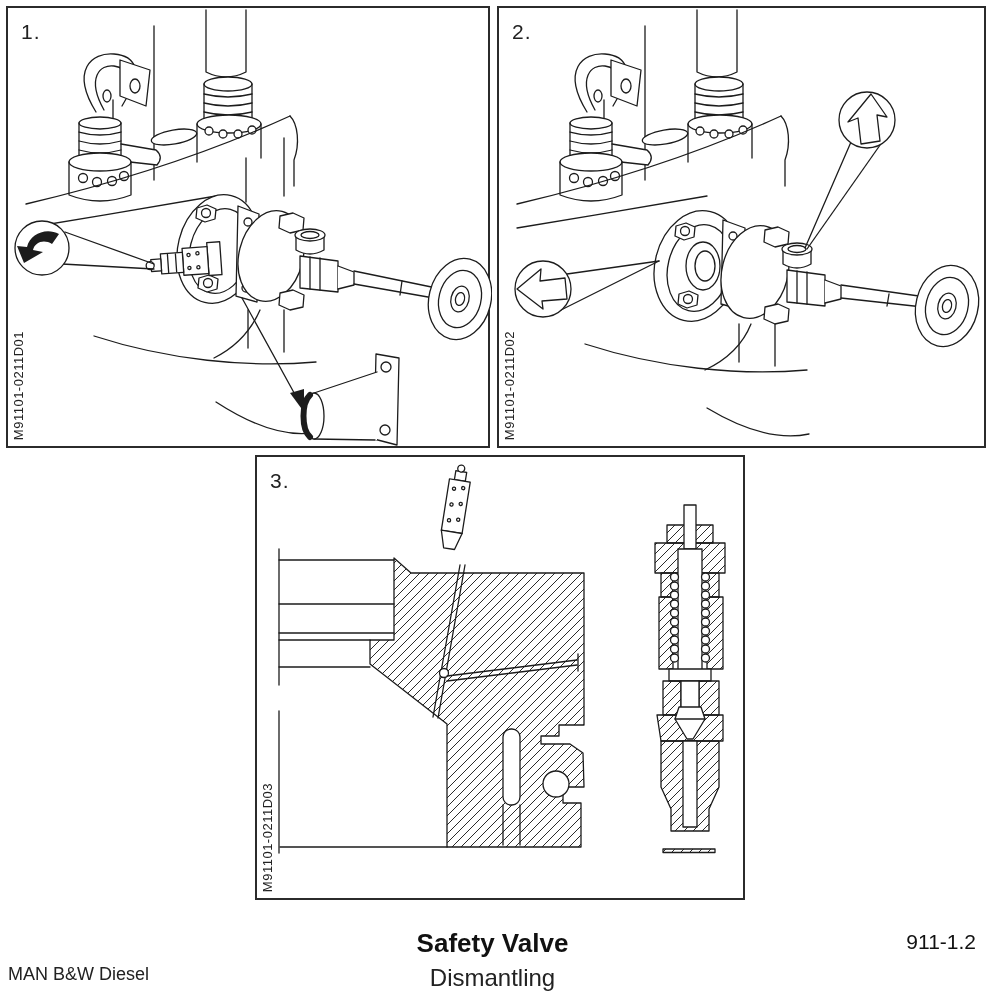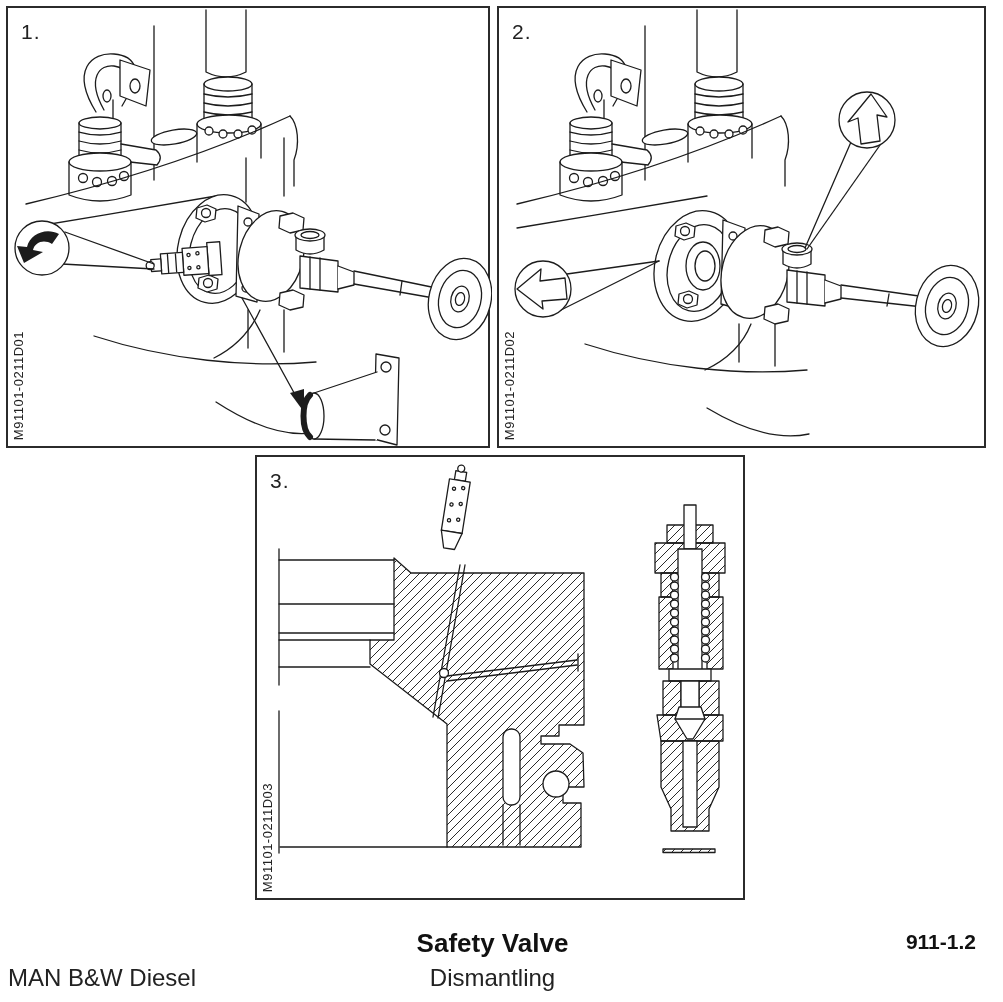--- a/index.html
+++ b/index.html
@@ -33,26 +33,26 @@
     white-space: nowrap;
   }
   .footer { position: absolute; left: 0; top: 906px; width: 1003px; height: 96px; }
   .title-line { position: absolute; top: 22px; left: 0; width: 1003px; }
   .page-title {
     position: absolute; left: 255px; width: 475px;
     text-align: center; font-size: 26px; font-weight: bold; color: #111;
   }
   .section-code {
     position: absolute; right: 27px; top: 2px;
-    font-size: 21px; font-weight: bold; color: #111;
+    font-size: 21px; font-weight: normal; color: #111;
   }
   .sub-line { position: absolute; top: 58px; left: 0; width: 1003px; }
   .brand {
     position: absolute; left: 8px;
-    font-size: 24px; color: #222;
+    font-size: 18px; color: #222;
   }
   .subtitle {
     position: absolute; left: 255px; width: 475px;
     text-align: center; font-size: 24px; color: #222;
   }
 </style>
 </head>
 <body>
 
 <section class="panel" id="panel1">

